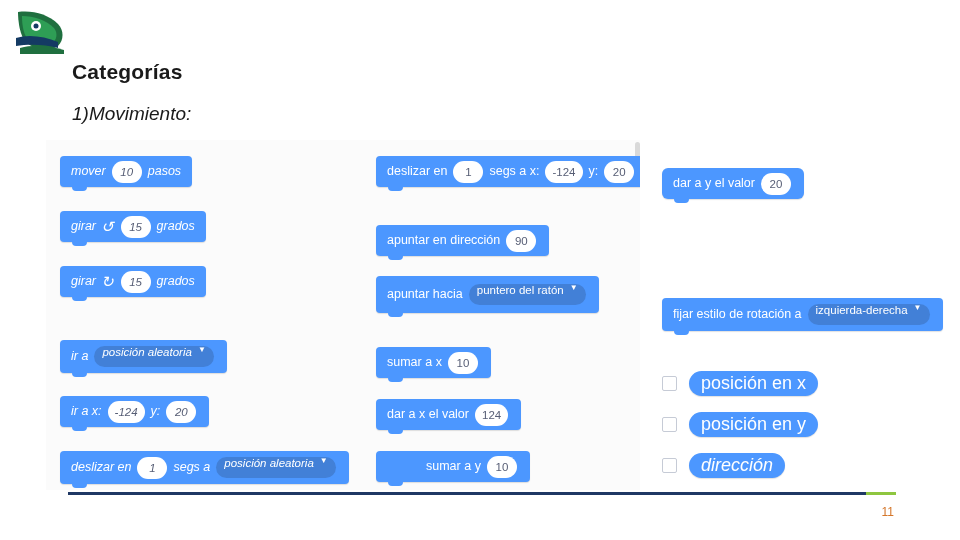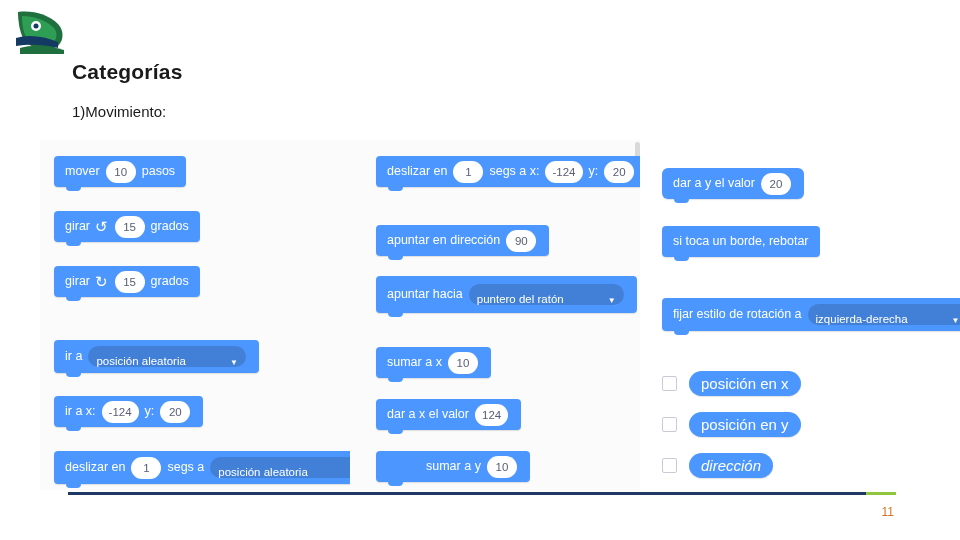--- a/index.html
+++ b/index.html
@@ -31,39 +31,40 @@
     top: 60px;
     font-size: 21px;
     font-weight: bold;
     color: #1a1a1a;
     letter-spacing: 0.2px;
   }
   .subtitle {
     position: absolute;
     left: 72px;
     top: 103px;
-    font-size: 15px;
+    font-size: 19px;
     color: #1a1a1a;
+    font-style: italic;
   }
 
   
   .palette {
     position: absolute;
     left: 30px;
     top: 140px;
     width: 900px;
     height: 350px;
   }
   .col {
     position: absolute;
     top: 0;
     height: 350px;
     background: #fbfbfb;
   }
-  .col-1 { left: 10px;   width: 320px; }
+  .col-1 { left: 16px;   width: 320px; font-style: italic; }
   .col-2 { left: 320px; width: 290px; }
   .col-3 { left: 610px; width: 290px; background: #ffffff; }
 
   
   .scroll-sliver {
     position: absolute;
     right: 0px;
     top: 2px;
     width: 5px;
     height: 18px;
@@ -116,26 +117,25 @@
     padding: 0 7px;
     box-sizing: border-box;
   }
   
   .pill {
     background: #4280d7;
     color: #ffffff;
     border-radius: 11px;
     height: 21px;
     display: inline-flex;
-    align-items: flex-end;
+    align-items: flex-start;
     font-size: 11.5px;
     margin: 0 4px;
     padding: 0 8px;
     box-sizing: border-box;
-    gap: 38px;
   }
   .pill .caret {
     margin-left: 6px;
     font-size: 8px;
     line-height: 1;
   }
   .turn-icon {
     font-size: 15px;
     margin: 0 3px;
     line-height: 1;
@@ -158,21 +158,21 @@
     box-sizing: border-box;
   }
   .reporter {
     background: #4c97ff;
     color: #ffffff;
     border-radius: 13px;
     height: 25px;
     display: inline-flex;
     align-items: center;
     padding: 0 12px;
-    font-size: 15px;
+    font-size: 18px;
     box-sizing: border-box;
     box-shadow: 0 1px 1px rgba(0,0,0,0.12);
   }
 
   
   .rule-dark {
     position: absolute;
     left: 68px;
     top: 492px;
     width: 798px;
@@ -314,24 +314,20 @@
   </div>
 
   <div class="col col-3">
 
     <div class="block" style="left:22px; top:28px;border-radius:6px;">
       <span class="lbl">dar a y el valor</span>
       <span class="oval">20</span>
       <span class="notch"></span>
     </div>
 
-    <div class="block" style="left:22px; top:86px;">
-      <span class="lbl">si toca un borde, rebotar</span>
-      <span class="notch"></span>
-    </div>
 
     <div class="block" style="left:22px; top:158px; height:33px;">
       <span class="lbl">fijar estilo de rotación a</span>
       <span class="pill">
         <span>izquierda-derecha</span>
         <span class="caret">▼</span>
       </span>
       <span class="notch"></span>
     </div>
 

